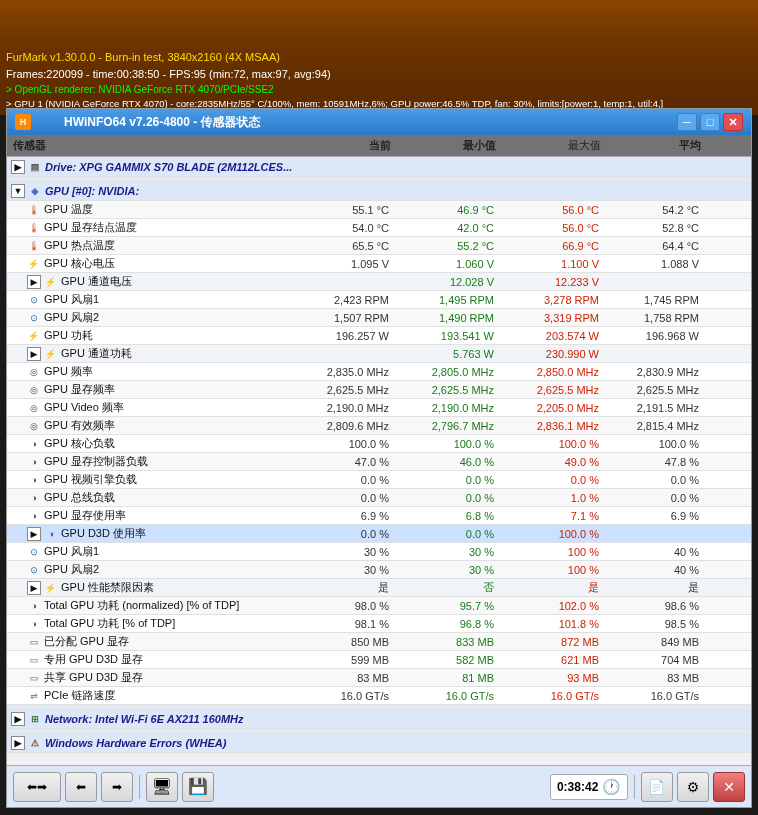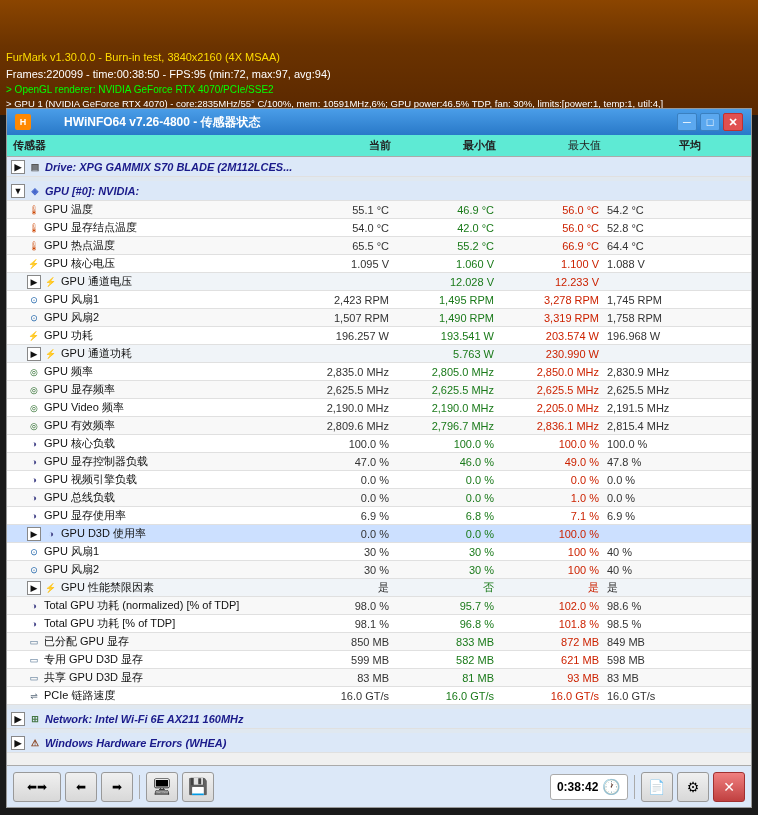--- a/index.html
+++ b/index.html
@@ -103,21 +103,21 @@
     }
 
     .title-btn.close-btn {
       background: #e05050;
       border-color: #c03030;
     }
 
     
     #col-headers {
       display: flex;
-      background: #5eead4;
+      background: #737373;
       border-bottom: 1px solid #aaa;
       height: 22px;
       align-items: center;
       flex-shrink: 0;
       padding: 0 2px;
     }
 
     .col-sensor { flex: 0 0 290px; padding-left: 4px; font-weight: bold; color: #222; }
     .col-current { flex: 0 0 100px; text-align: right; padding-right: 8px; font-weight: bold; color: #222; }
     .col-min { flex: 0 0 105px; text-align: right; padding-right: 8px; font-weight: bold; color: #222; }
@@ -154,21 +154,21 @@
       white-space: nowrap;
       overflow: hidden;
       text-overflow: ellipsis;
       display: flex;
       align-items: center;
     }
 
     .cell-current { flex: 0 0 100px; text-align: right; padding-right: 8px; color: #333; }
     .cell-min { flex: 0 0 105px; text-align: right; padding-right: 8px; color: #1a7a1a; }
     .cell-max { flex: 0 0 105px; text-align: right; padding-right: 8px; color: #cc2200; }
-    .cell-avg { flex: 0 0 100px; text-align: left; padding-right: 8px; color: #333; }
+    .cell-avg { flex: 0 0 100px; text-align: right; padding-right: 8px; color: #333; }
 
     .expand-icon {
       width: 14px;
       height: 14px;
       display: inline-flex;
       align-items: center;
       justify-content: center;
       font-size: 9px;
       margin-right: 3px;
       border: 1px solid #888;
@@ -562,21 +562,21 @@
         <div class="cell-avg">849 MB</div>
       </div>
       <div class="sensor-row">
         <div class="cell-sensor" style="padding-left: 20px;">
           <span class="sensor-icon icon-mem">▭</span>
           <span>专用 GPU D3D 显存</span>
         </div>
         <div class="cell-current">599 MB</div>
         <div class="cell-min">582 MB</div>
         <div class="cell-max">621 MB</div>
-        <div class="cell-avg">598 MB</div>
+        <div class="cell-avg">704 MB</div>
       </div>
       <div class="sensor-row">
         <div class="cell-sensor" style="padding-left: 20px;">
           <span class="sensor-icon icon-mem">▭</span>
           <span>共享 GPU D3D 显存</span>
         </div>
         <div class="cell-current">83 MB</div>
         <div class="cell-min">81 MB</div>
         <div class="cell-max">93 MB</div>
         <div class="cell-avg">83 MB</div>

